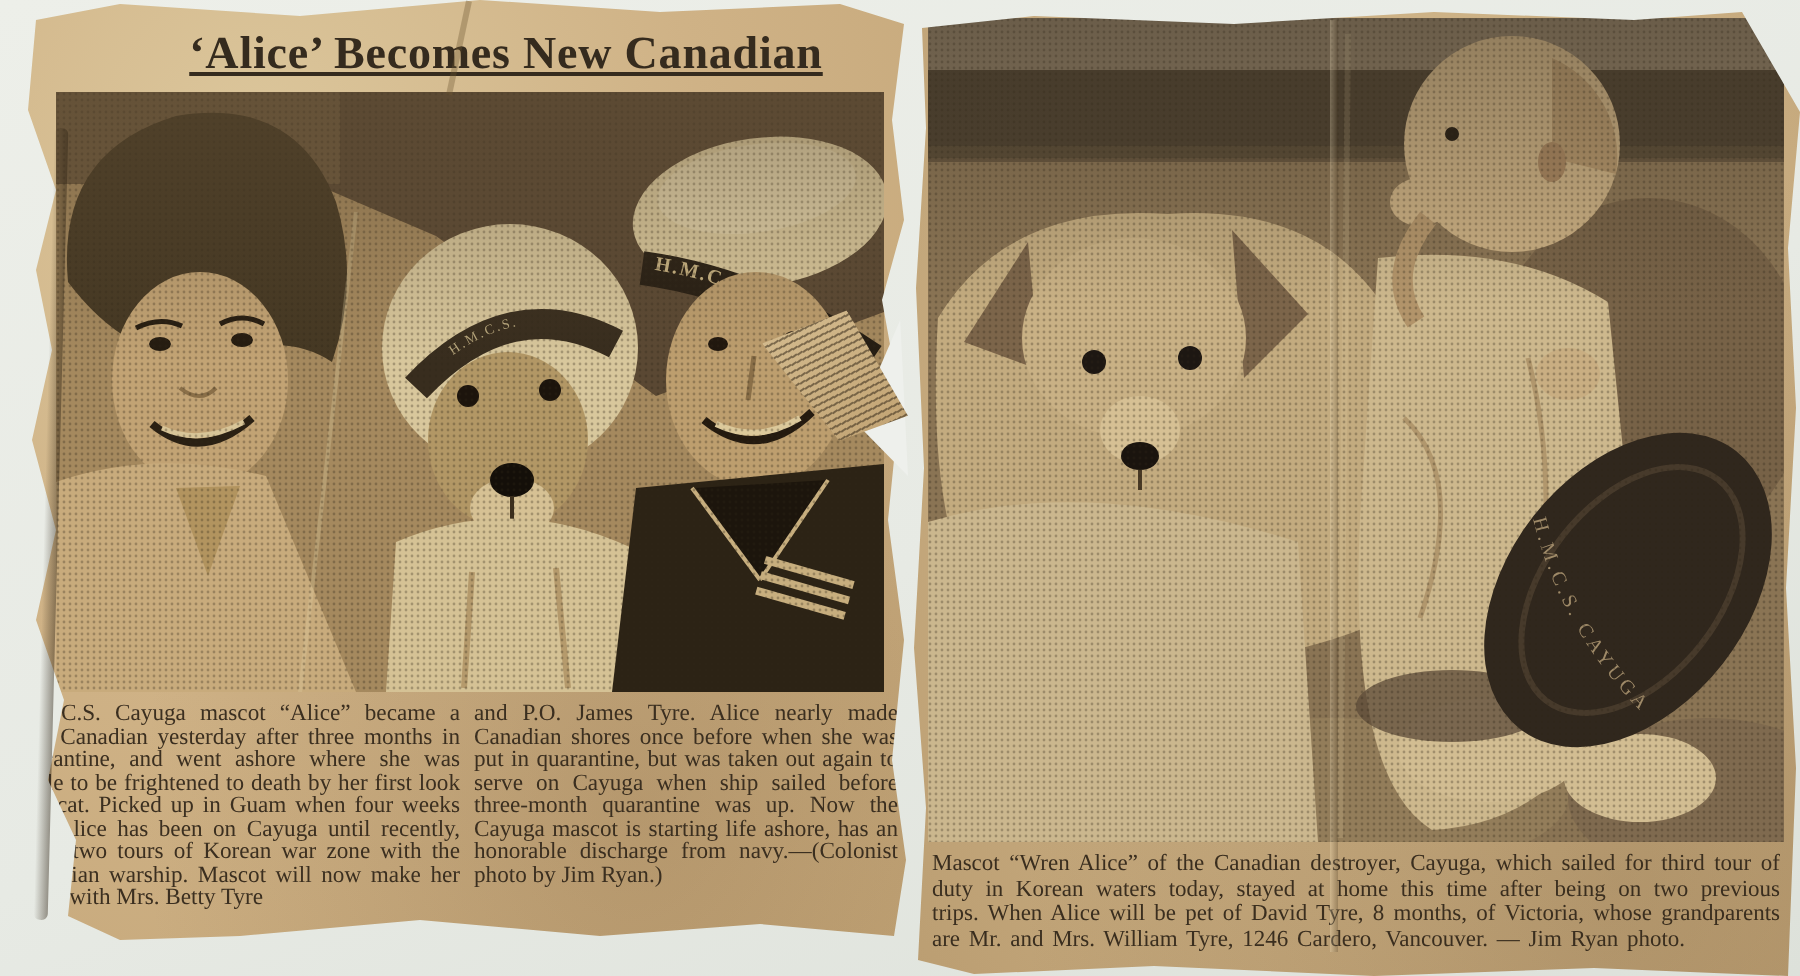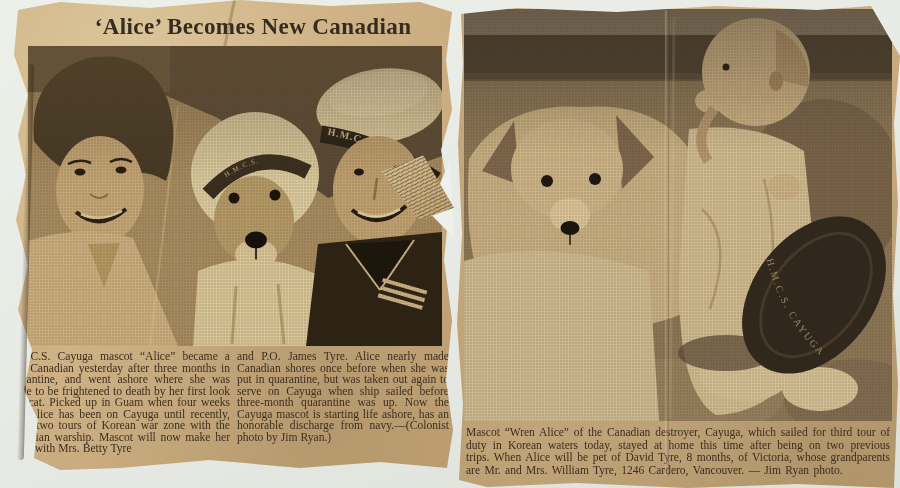--- a/index.html
+++ b/index.html
@@ -17,21 +17,21 @@
       radial-gradient(ellipse at 70% 85%, rgba(120,90,55,0.25) 0%, rgba(120,90,55,0) 55%),
       radial-gradient(ellipse at 28% 18%, #dcc79c 0%, #cfb286 48%, #c3a577 100%);
     clip-path: polygon(18px 10px, 60px 2px, 150px 8px, 240px 0px, 330px 6px, 420px 2px, 452px 12px,
       446px 60px, 452px 110px, 441px 150px, 450px 200px, 444px 260px, 452px 320px, 446px 380px,
       453px 430px, 447px 468px, 380px 462px, 300px 468px, 210px 460px, 120px 468px, 60px 470px,
       34px 458px, 38px 420px, 24px 390px, 32px 350px, 18px 310px, 28px 265px, 16px 220px,
       26px 175px, 18px 135px, 28px 95px, 14px 55px);
   }
   .headline {
     position:absolute; left:86px; top:14px; width:334px; text-align:center;
-    font-size:23px; font-weight:bold; color:#352b1e; letter-spacing:0.4px; white-space:nowrap;
+    font-size:23px; font-weight:bold; color:#352b1e; letter-spacing:0.4px; white-space:nowrap;text-decoration:underline;
   }
   .photo-left { position:absolute; left:28px; top:46px; width:414px; height:300px; }
   .photo-left svg, .photo-right svg { width:100%; height:100%; display:block; }
   .bodytext {
     position:absolute; top:351px; font-size:11.6px; line-height:11.5px;
     text-align:justify; color:#3b2f20;
   }
   #col1 { left:6px;  width:224px; }
   #col2 { left:237px; width:212px; }
 

